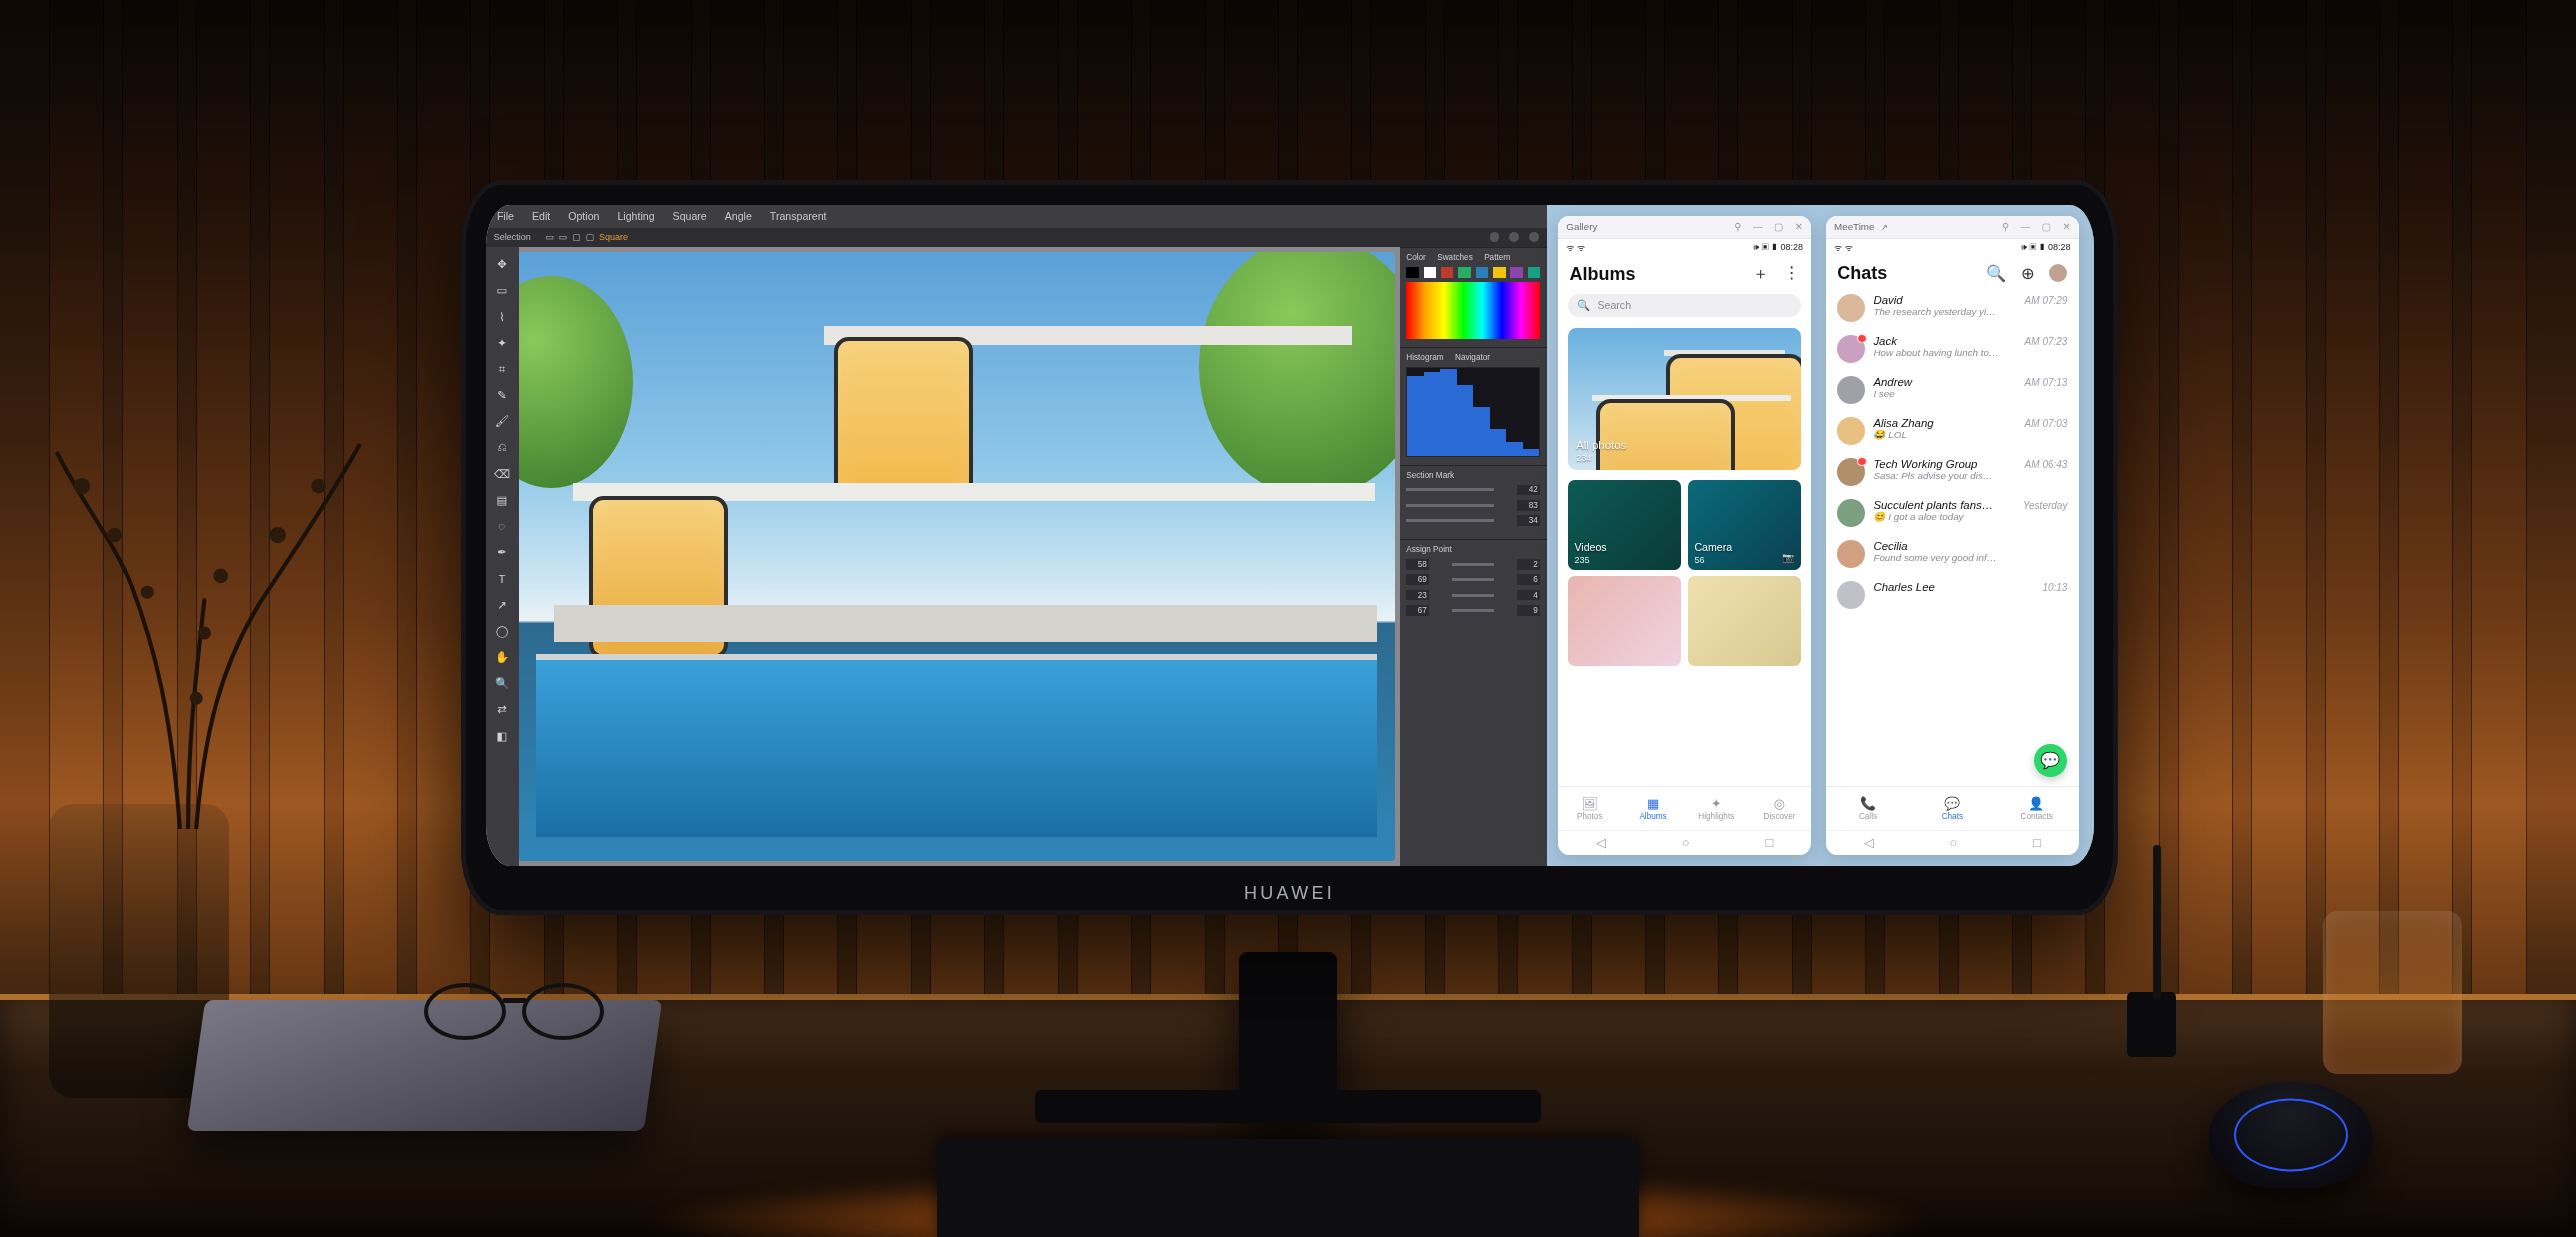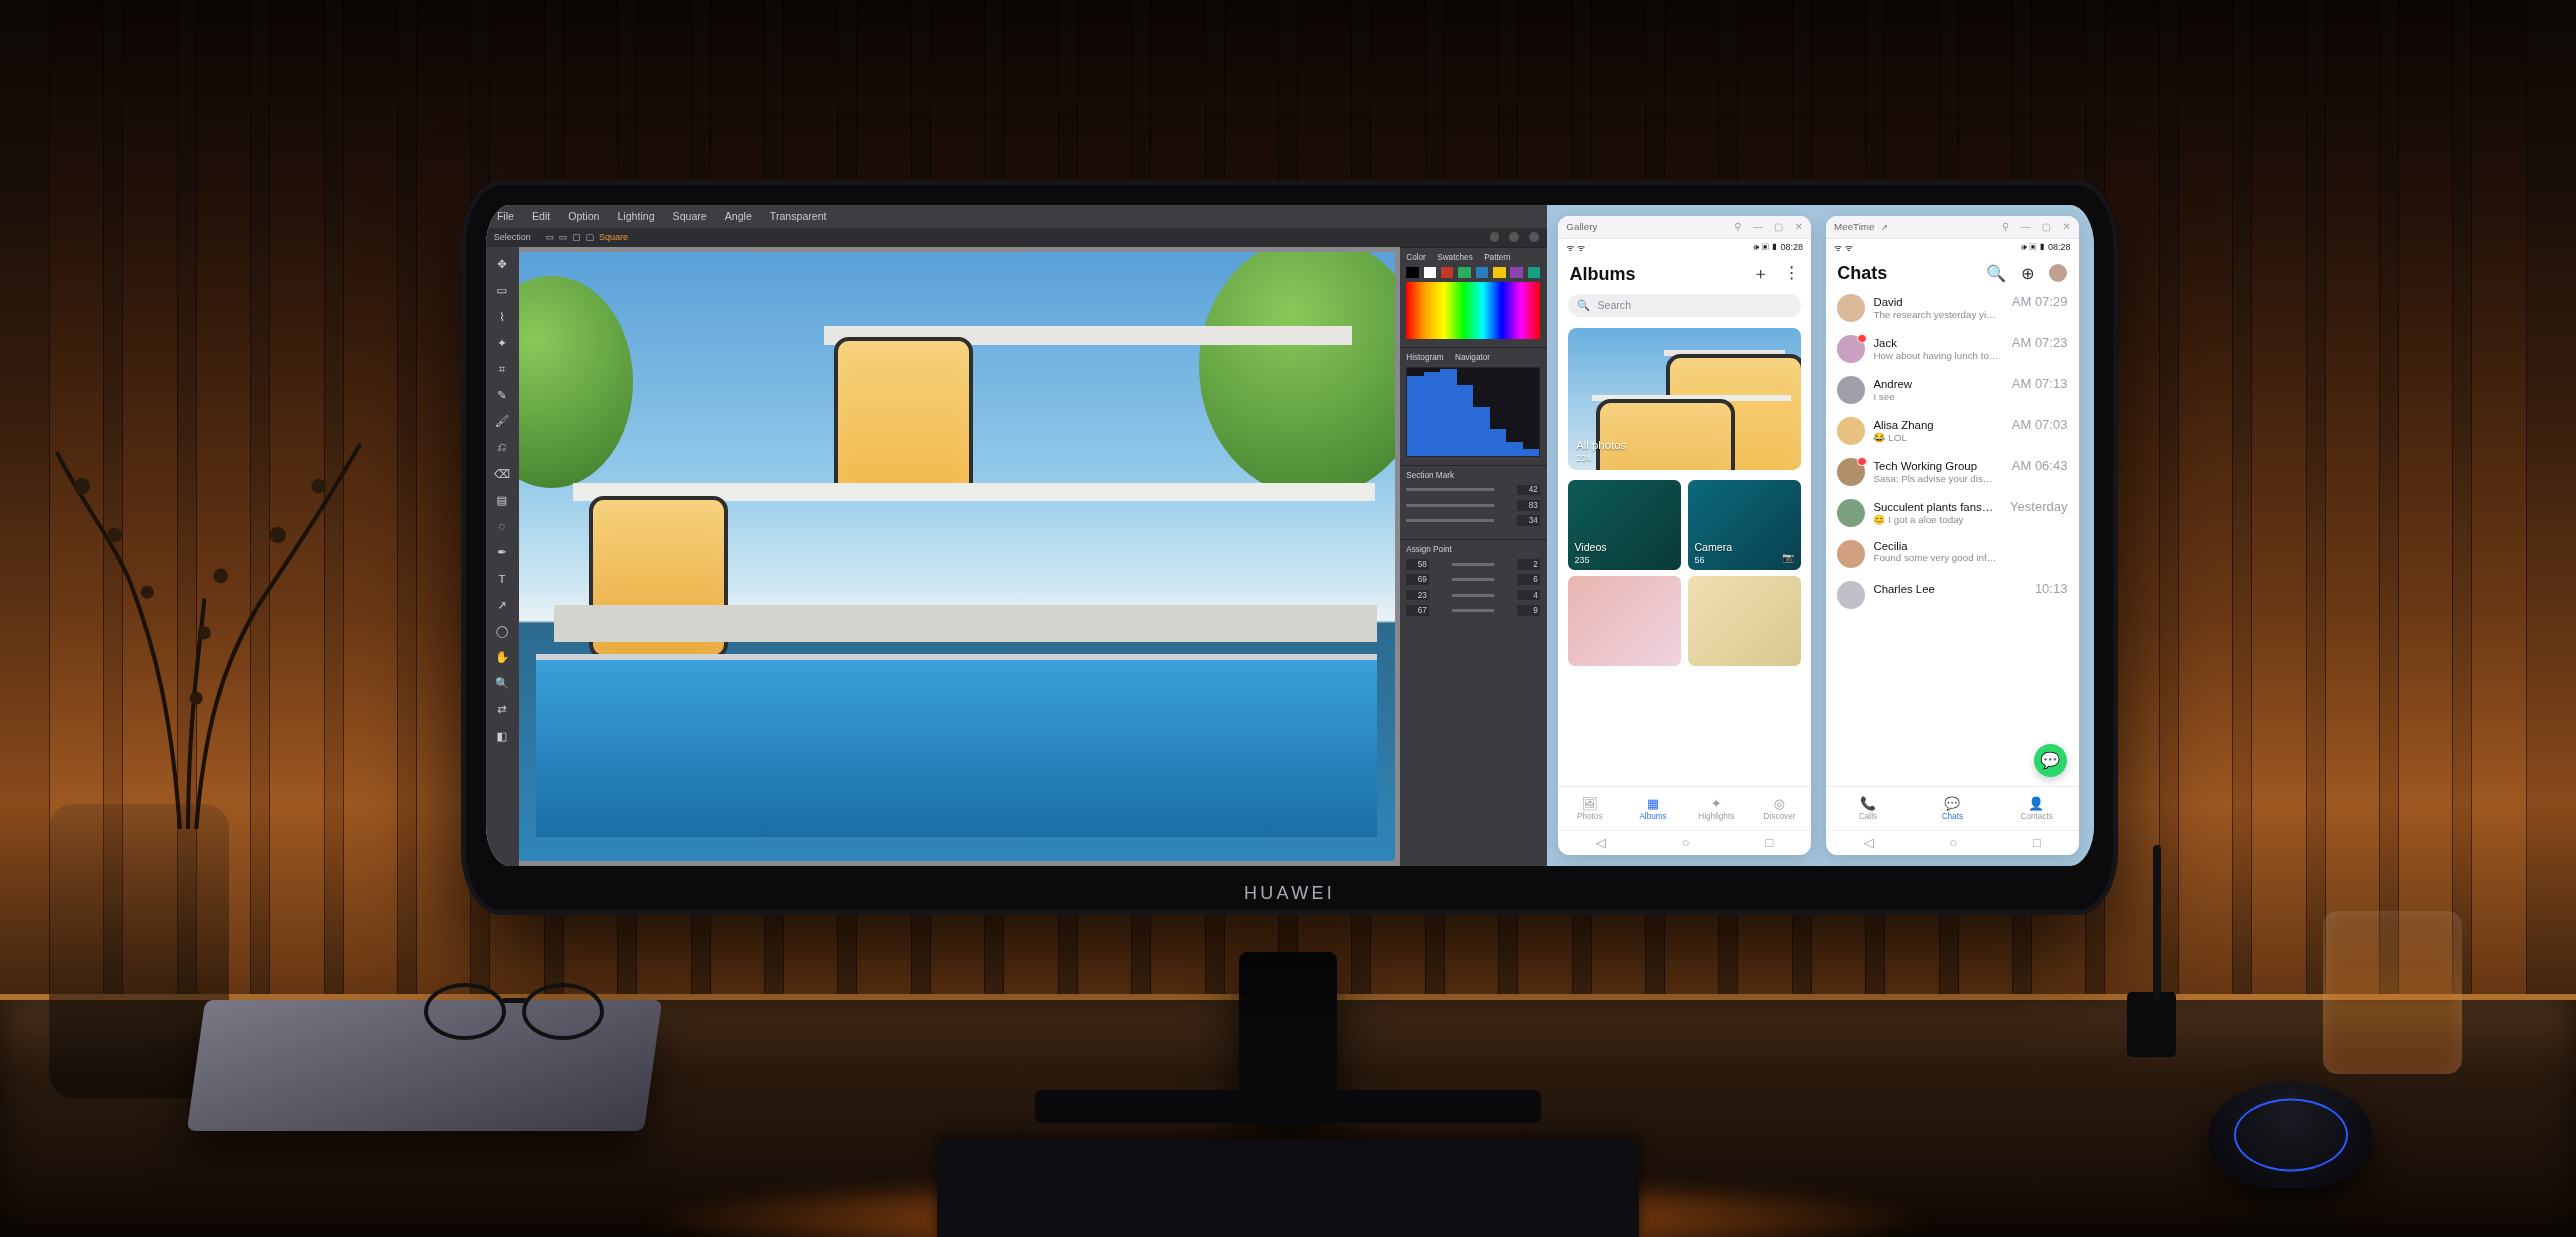--- a/index.html
+++ b/index.html
@@ -91,24 +91,24 @@
   .tab{flex:1;display:flex;flex-direction:column;align-items:center;justify-content:center;gap:1.6px;font-size:8.2px;color:#9a9aa2;}
   .tab.active{color:#2a6ff0;}
   .tab .ic{font-size:13px;}
   .navbar{height:24.5px;display:flex;align-items:center;justify-content:space-around;color:#9a9aa2;font-size:13px;border-top:0.8px solid #f0f0f4;}
 
   
   .chat-list{flex:1;overflow:hidden;}
   .chat{display:flex;gap:8.2px;padding:6.5px 11.4px;align-items:flex-start;}
   .chat .av{width:28px;height:28px;border-radius:50%;background:#c9c9d0 center/cover; position:relative;}
   .chat .av .dot{position:absolute;right:-1.6px;top:-1.6px;width:9.8px;height:9.8px;border-radius:50%;background:#ff4040;border:1.6px solid #fff;}
-  .chat .body{flex:1;min-width:0;}
+  .chat .body{flex:1;min-width:0;font-style:italic;}
   .chat .row1{display:flex;align-items:baseline;gap:6.5px;}
   .chat .name{font-size:11.4px;color:#111;font-weight:500;}
-  .chat .time{margin-left:auto;font-size:13px;color:#a0a0a8;}
+  .chat .time{margin-left:auto;font-size:10px;color:#a0a0a8;}
   .chat .msg{font-size:9.8px;color:#8a8a92;white-space:nowrap;overflow:hidden;text-overflow:ellipsis;}
   .fab{position:absolute;right:11.4px;bottom:78px;width:33px;height:33px;border-radius:50%;background:#2bd66a;color:#fff;display:flex;align-items:center;justify-content:center;font-size:16.3px;box-shadow:0 3.3px 8.2px rgba(0,0,0,.2);}
 
   
   .glasses{position:absolute;left:424px;bottom:189px;width:212px;height:65px;}
   .glasses .lens{position:absolute;width:82px;height:57px;border:4.9px solid #111;border-radius:50%;}
   .glasses .l1{left:0;} .glasses .l2{left:98px;}
   .glasses .bridge{position:absolute;left:78px;top:14.7px;width:24.5px;height:4.9px;background:#111;border-radius:2.4px;}
   .laptop{position:absolute;left:196px;bottom:106px;width:457px;height:131px;background:linear-gradient(160deg,#7a7885,#3c3a46);border-radius:8.2px;transform:skewX(-8deg);box-shadow:0 24.5px 41px rgba(0,0,0,.6);}
   .keyboard{position:absolute;left:50%;transform:translateX(-50%);bottom:0;width:702px;height:98px;background:#0d0d12;border-radius:8.2px 8.2px 0 0;box-shadow:0 -3.3px 16.3px rgba(0,0,0,.6);}

